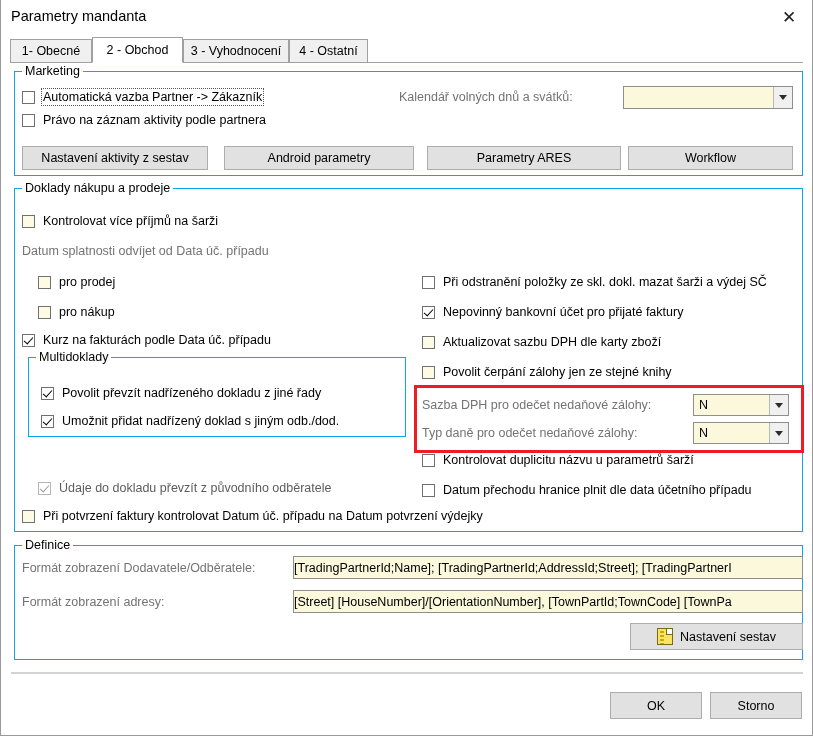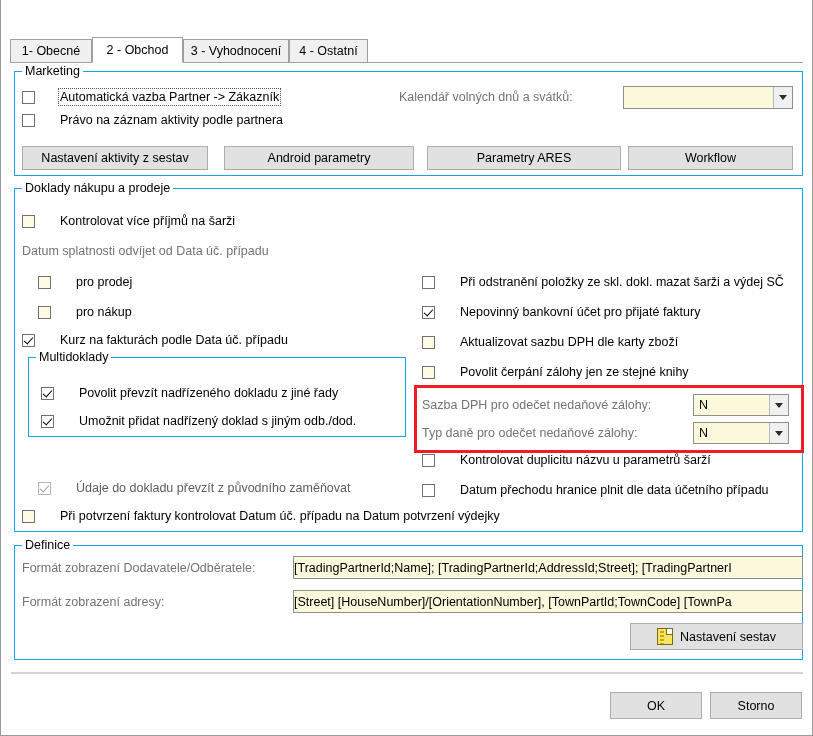--- a/index.html
+++ b/index.html
@@ -86,21 +86,21 @@
   .cb .box.white { background: #ffffff; }
   .cb .box.checked::after {
     content: "";
     position: absolute; left: 3px; top: 0px;
     width: 4px; height: 8px;
     border: solid #000; border-width: 0 1.7px 1.7px 0;
     transform: rotate(42deg);
   }
   .cb .box.disabled { border-color: #b5b5b5; background: #ffffff; }
   .cb .box.disabled.checked::after { border-color: #9d9d9d; }
-  .cb .lbl { margin-left: 25px; line-height: 14px; }
+  .cb .lbl { margin-left: 8px; line-height: 14px; }
   .cb .lbl.disabled { color: #5c5c5c; }
   .cb.focus .lbl {
     outline: 1px dotted #555;
     outline-offset: 1px;
   }
 
   
   .btn {
     position: absolute;
     background: #e1e1e1;
@@ -182,20 +182,24 @@
     background: #ffffff;
     border-left: 1px solid #7a6a12;
     border-bottom: 1px solid #7a6a12;
   }
 </style>
 </head>
 <body>
 
 <div id="window">
 
+  <div id="titlebar">
+    <div id="title-text">Parametry mandanta</div>
+    <div id="close-btn">✕</div>
+  </div>
 
   <div id="tabstrip">
     <div class="tabline"></div>
     <div class="tab" style="left:0px; width:82px;">1- Obecné</div>
     <div class="tab active" style="left:82px; width:91px;">2 - Obchod</div>
     <div class="tab" style="left:173px; width:106px;">3 - Vyhodnocení</div>
     <div class="tab" style="left:279px; width:79px;">4 - Ostatní</div>
   </div>
 
   <div class="groupbox" style="left:13px; top:71px; width:789px; height:105px;">
@@ -290,21 +294,21 @@
     <div class="val">N</div>
     <div class="arrowbtn">
         <span class="tri"></span>
       </div>
   </div>
 
   <div id="red-box" style="left:413px; top:385px; width:390px; height:68px;"></div>
 
   <div class="cb" style="left:37px; top:481px;">
     <span class="box disabled checked"></span>
-    <span class="lbl disabled">Údaje do dokladu převzít z původního zaměňovat</span>
+    <span class="lbl disabled">Údaje do dokladu převzít z původního odběratele</span>
   </div>
   <div class="cb" style="left:21px; top:509px;">
     <span class="box"></span>
     <span class="lbl">Při potvrzení faktury kontrolovat Datum úč. případu na Datum potvrzení výdejky</span>
   </div>
 
   <div class="cb" style="left:421px; top:453px;">
     <span class="box white"></span>
     <span class="lbl">Kontrolovat duplicitu názvu u parametrů šarží</span>
   </div>

